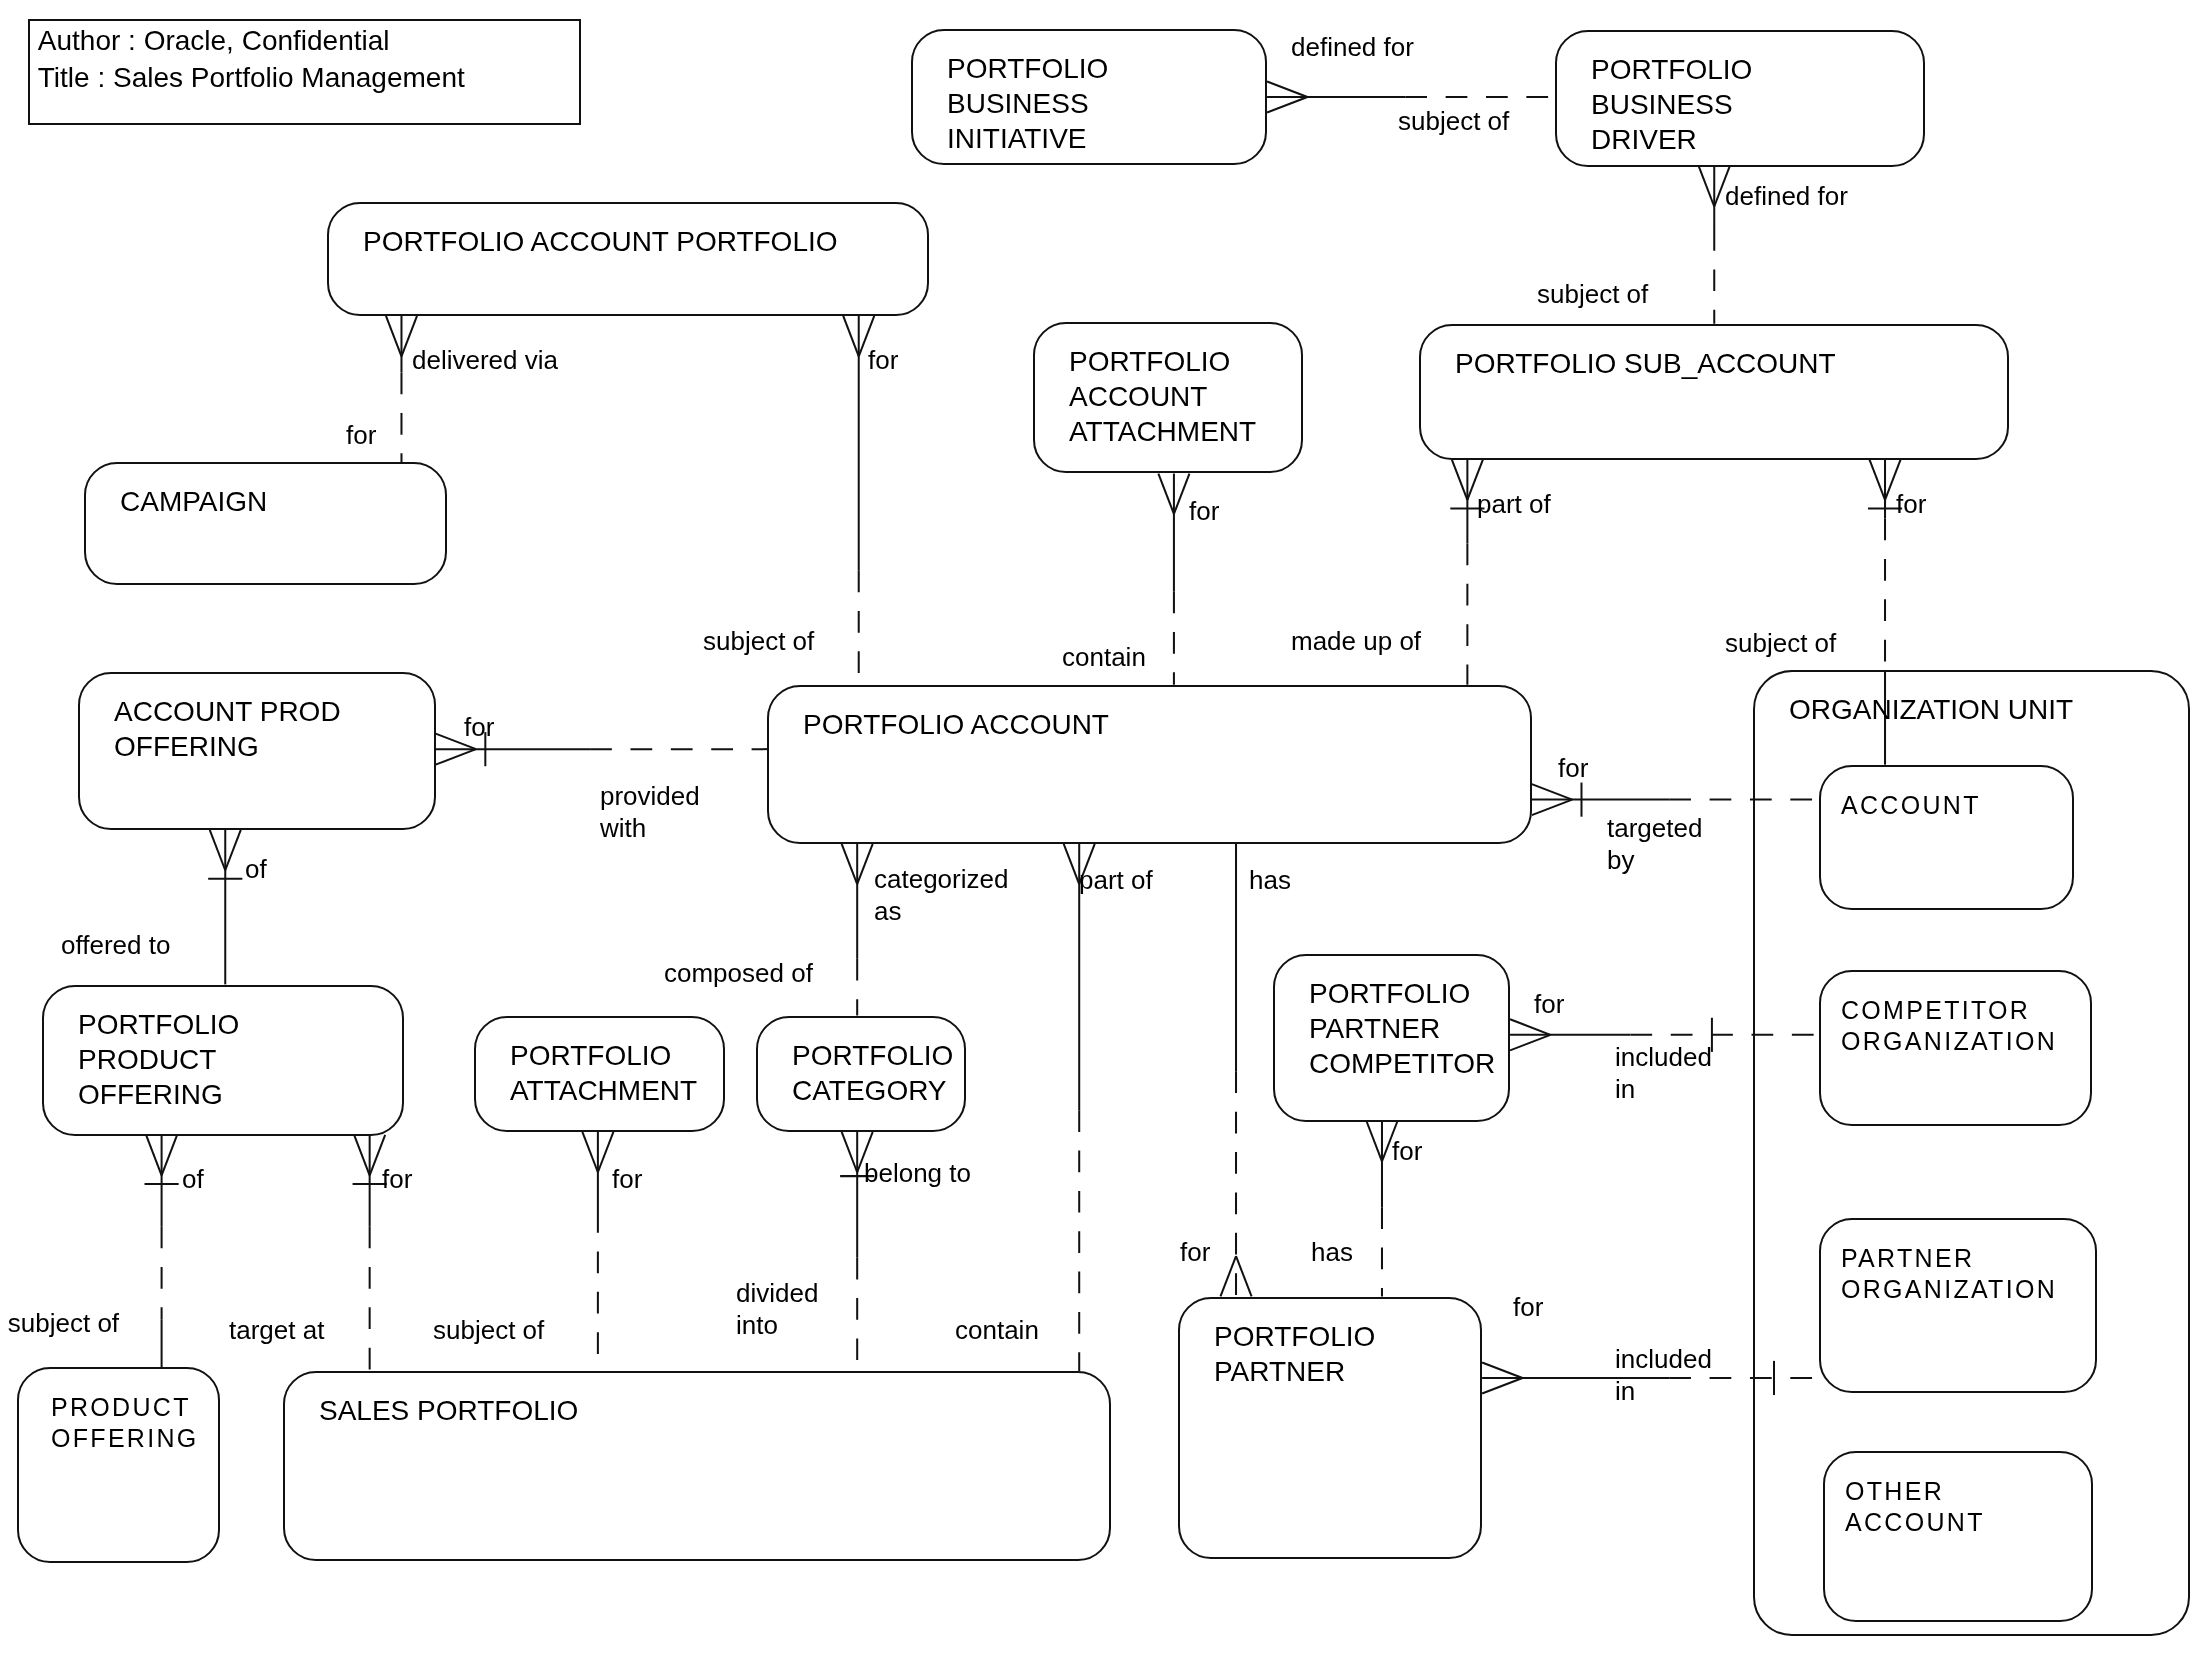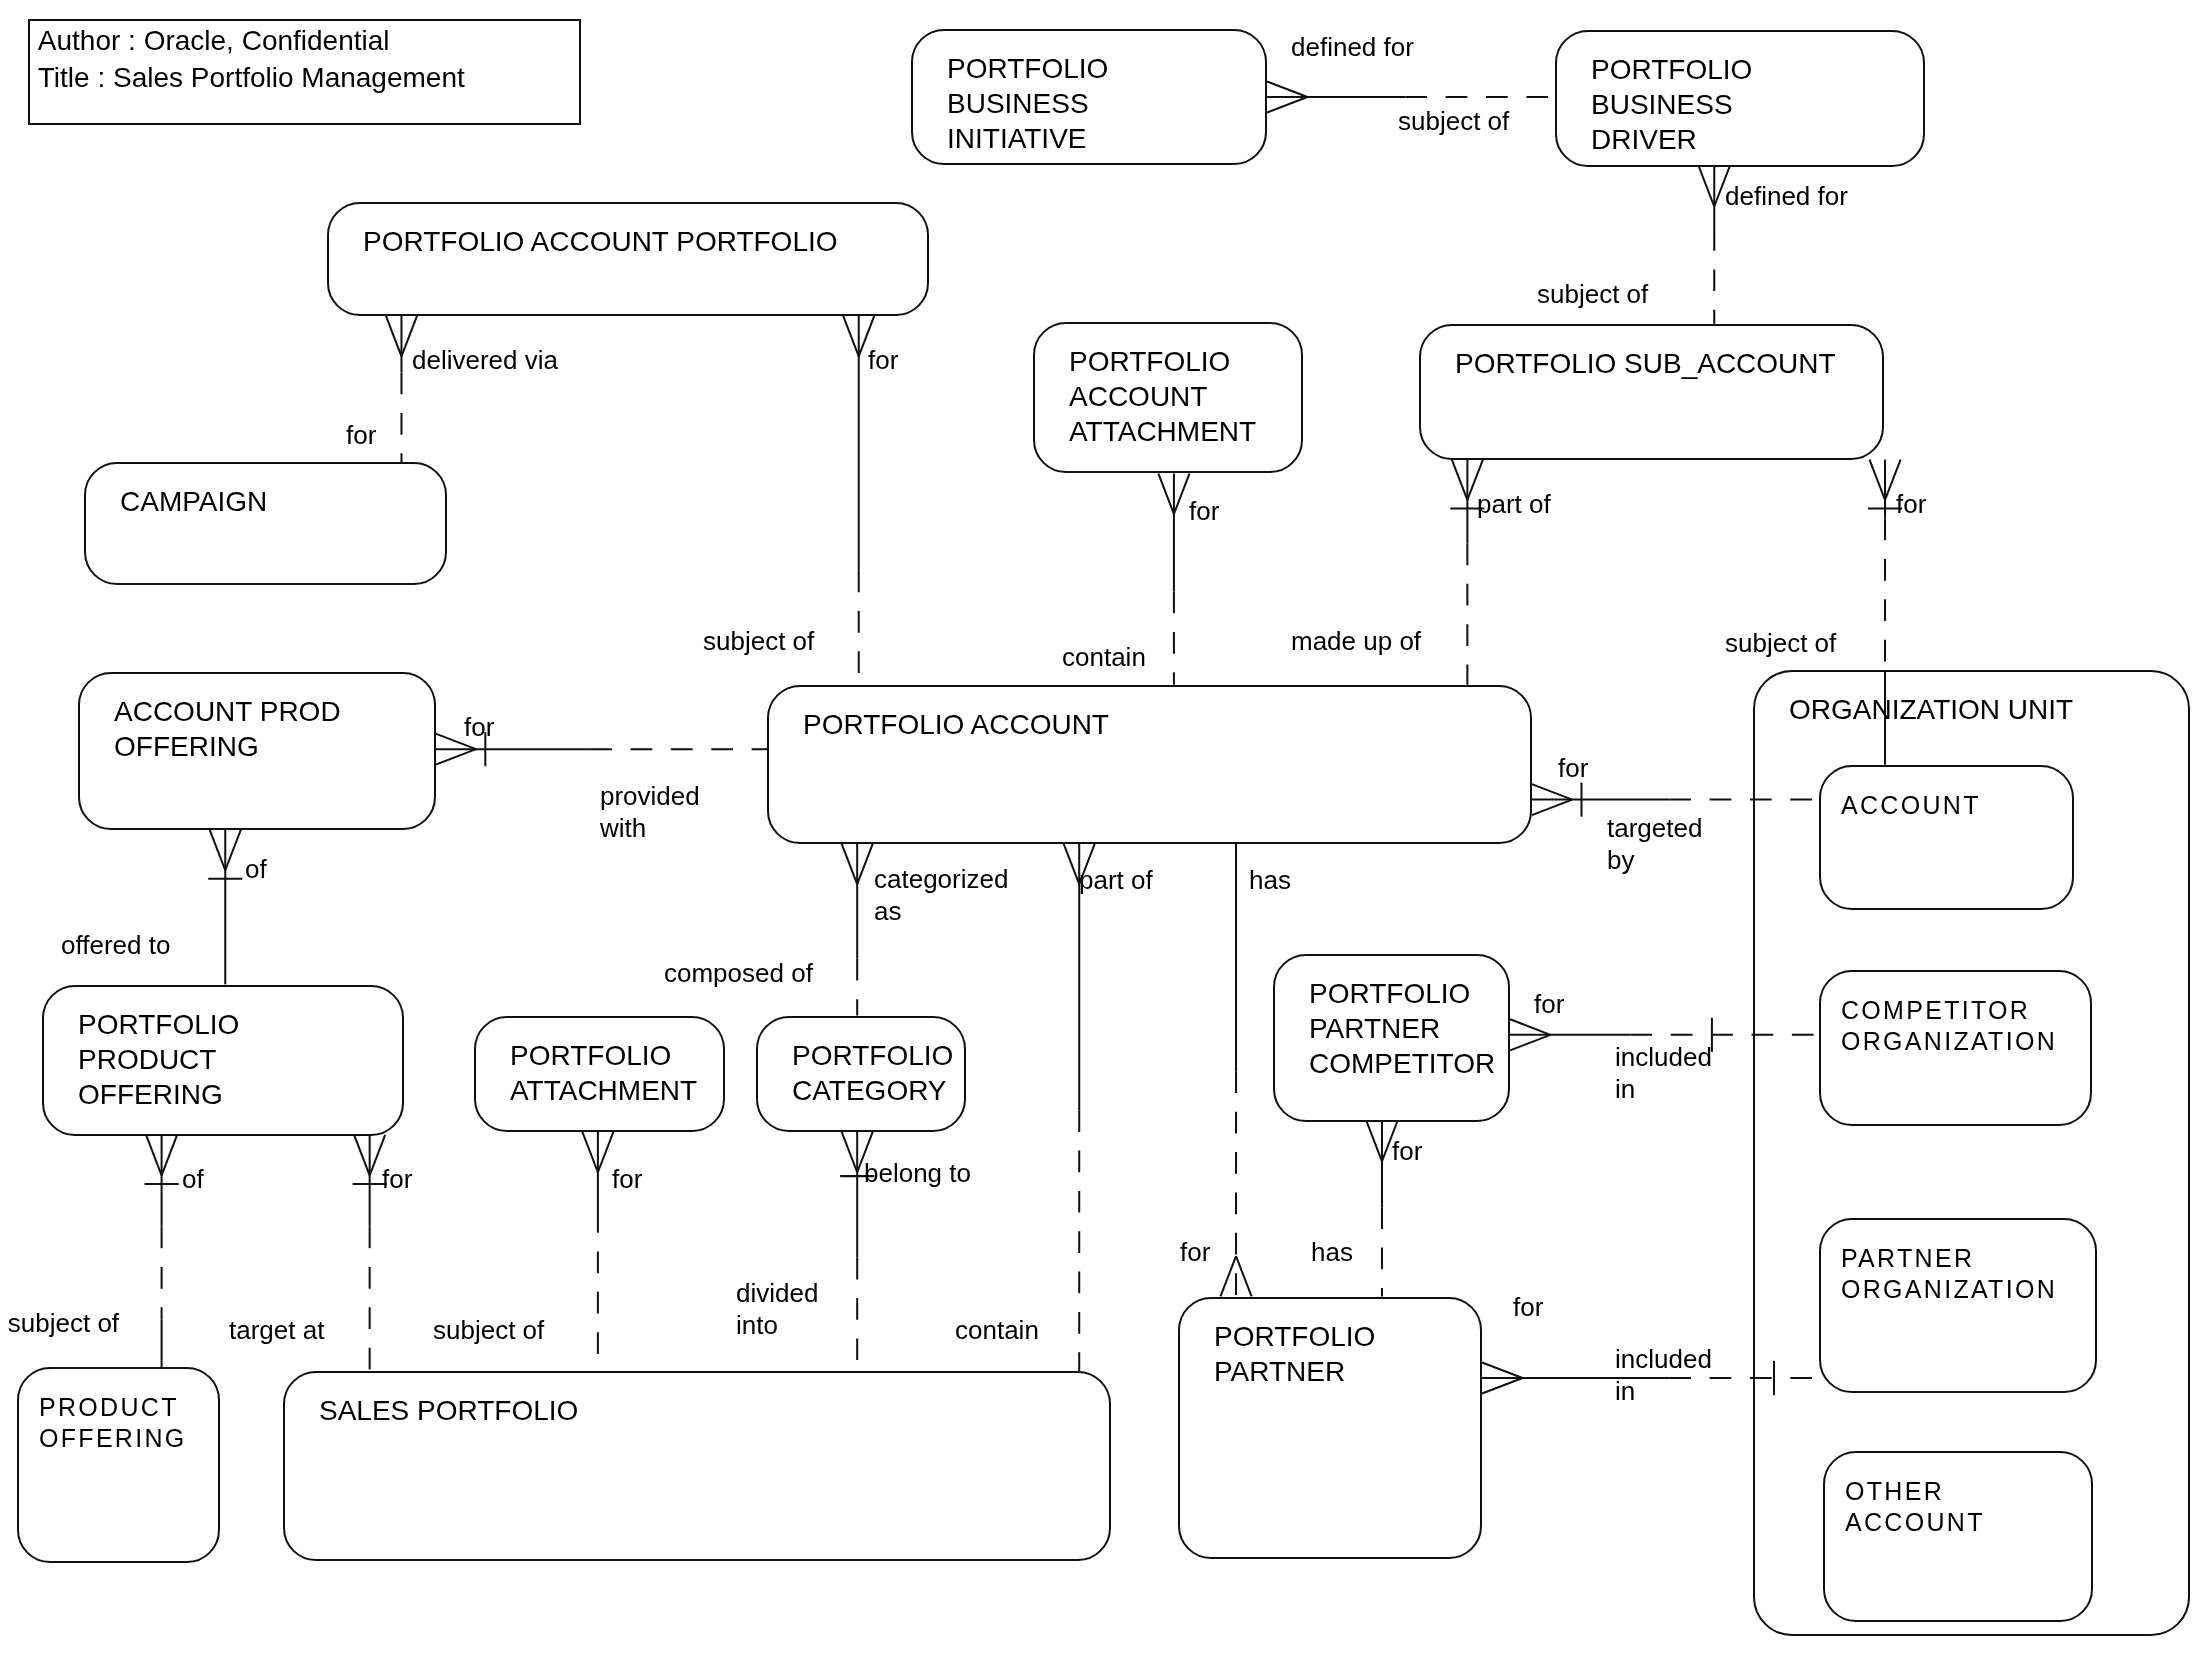--- a/index.html
+++ b/index.html
@@ -180,21 +180,21 @@
 DRIVER</div>
     </div>
     <div class="entity" style="left: 327px; top: 202px; width: 602px; height: 114px;">
       <div class="entity-label">PORTFOLIO ACCOUNT PORTFOLIO</div>
     </div>
     <div class="entity" style="left: 1033px; top: 322px; width: 270px; height: 151px;">
       <div class="entity-label">PORTFOLIO
 ACCOUNT
 ATTACHMENT</div>
     </div>
-    <div class="entity" style="left: 1419px; top: 324px; width: 465px; height: 136px;">
+    <div class="entity" style="left: 1419px; top: 324px; width: 590px; height: 136px;">
       <div class="entity-label">PORTFOLIO SUB_ACCOUNT</div>
     </div>
     <div class="entity" style="left: 84px; top: 462px; width: 363px; height: 123px;">
       <div class="entity-label">CAMPAIGN</div>
     </div>
     <div class="entity" style="left: 78px; top: 672px; width: 358px; height: 158px;">
       <div class="entity-label">ACCOUNT PROD
 OFFERING</div>
     </div>
     <div class="entity container" style="left: 1753px; top: 670px; width: 437px; height: 966px;">
@@ -232,21 +232,21 @@
     </div>
     <div class="entity" style="left: 1273px; top: 954px; width: 237px; height: 168px;">
       <div class="entity-label">PORTFOLIO
 PARTNER
 COMPETITOR</div>
     </div>
     <div class="entity" style="left: 1178px; top: 1297px; width: 304px; height: 262px;">
       <div class="entity-label">PORTFOLIO
 PARTNER</div>
     </div>
-    <div class="entity spaced" style="left: 17px; top: 1367px; width: 203px; height: 196px;">
+    <div class="entity spaced" style="left: 17px; top: 1367px; width: 203px; height: 196px; padding-left: 12px;">
       <div class="entity-label">PRODUCT
 OFFERING</div>
     </div>
     <div class="entity" style="left: 283px; top: 1371px; width: 828px; height: 190px;">
       <div class="entity-label">SALES PORTFOLIO</div>
     </div>
     <div class="rlabel" style="left: 1291px; top: 31px;">defined for</div>
     <div class="rlabel" style="left: 1398px; top: 105px;">subject of</div>
     <div class="rlabel" style="left: 1725px; top: 180px;">defined for</div>
     <div class="rlabel" style="left: 1537px; top: 278px;">subject of</div>

